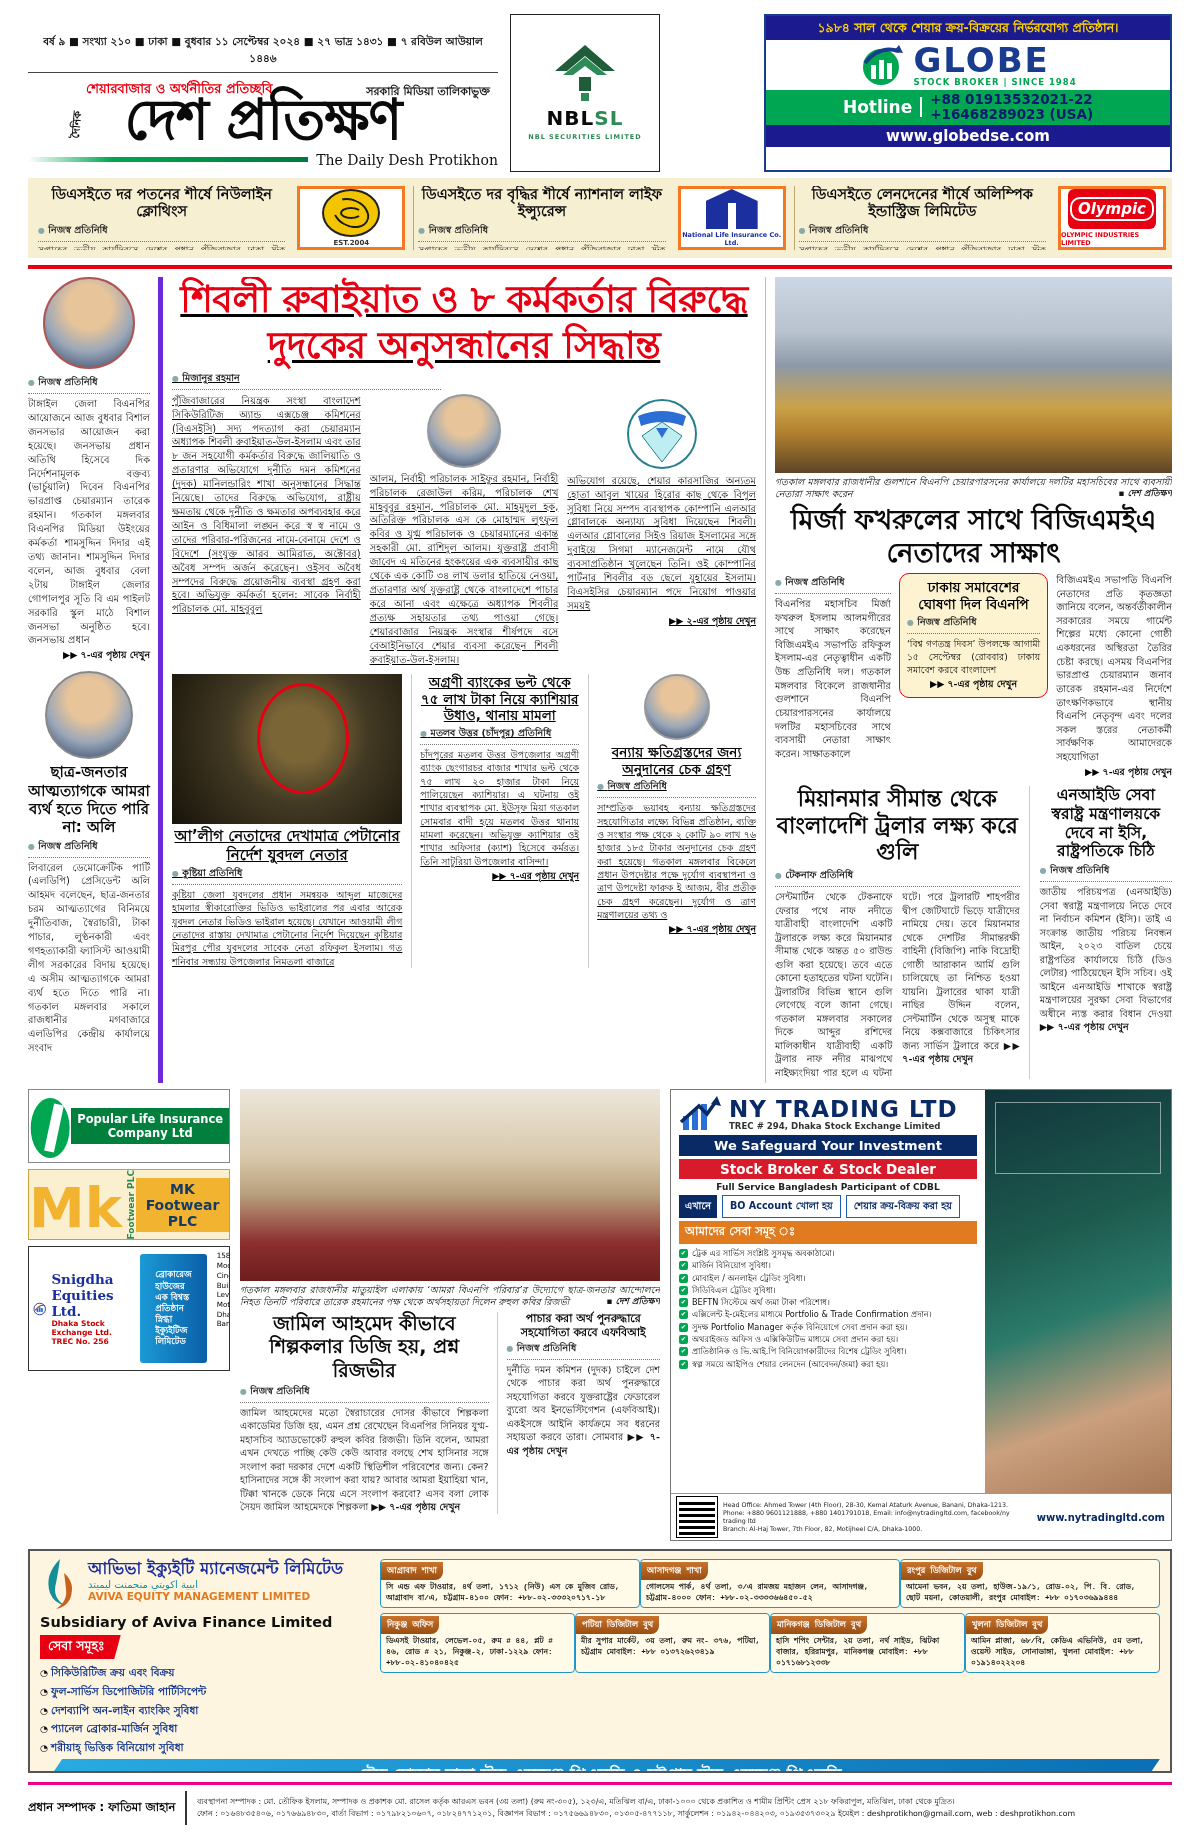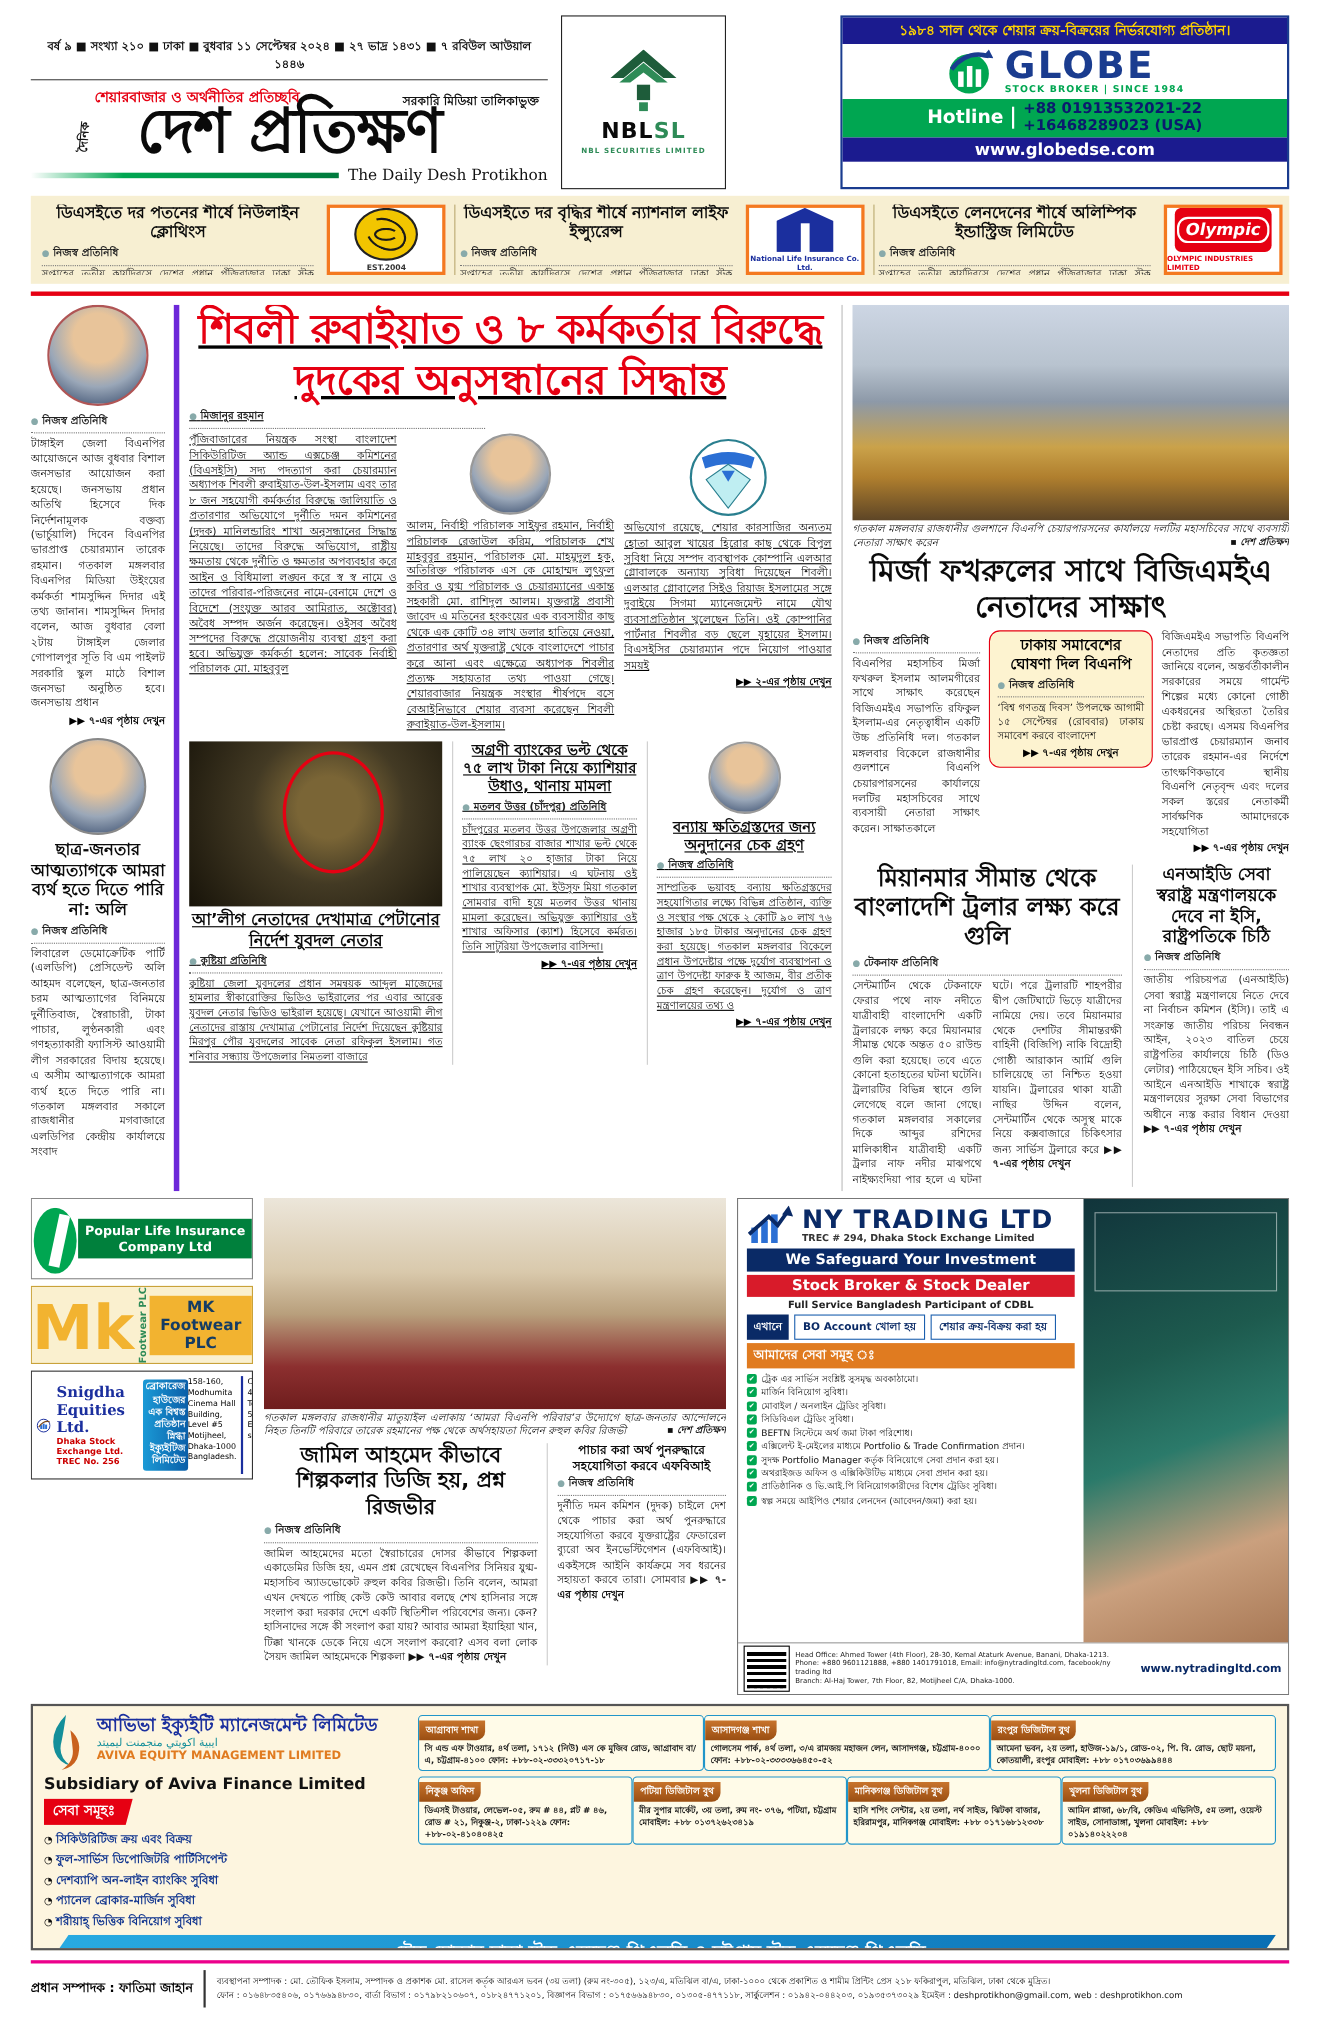--- a/index.html
+++ b/index.html
@@ -103,21 +103,21 @@
   .plic-logo:before { content:""; position:absolute; left:20px; top:6px; width:10px; height:48px; background:#fff; transform:rotate(12deg); }
   .plic-band { width:100%; background:#00803c; color:#fff; font-weight:bold; font-size:11.5px; text-align:center; padding:4px 2px; }
   .mk-frame { border:1.5px solid #c9a23a; background:#faf0cf; }
   .mk-letters { font-size:56px; font-weight:bold; color:#f2b online300; color:#f2b330; line-height:0.9; padding:6px 0 0 0; }
   .mk-vert { writing-mode:vertical-rl; transform:rotate(180deg); font-size:9px; color:#2e8b57; font-weight:bold; }
   .mk-band { width:100%; background:#f2b330; color:#143c64; font-weight:bold; font-size:14px; text-align:center; padding:3px 0; }
   .sn-frame { border:1.5px solid #333; padding:4px; align-items:stretch; }
   .sn-top { display:flex; gap:5px; align-items:center; }
   .sn-title { font-family:"DejaVu Serif","Liberation Serif",serif; color:#1b2f9e; font-weight:bold; font-size:13.5px; }
   .sn-trec { color:#c00; font-size:7.6px; font-weight:bold; }
-  .sn-band { background:linear-gradient(90deg,#1b9ad6,#0a5ea8); color:#fff; font-size:8.6px; font-weight:bold; text-align:right; border-radius:3px; padding:2px; margin:3px 0; line-height:1.3; }
+  .sn-band { background:linear-gradient(90deg,#1b9ad6,#0a5ea8); color:#fff; font-size:8.6px; font-weight:bold; text-align:left; border-radius:3px; padding:15px; margin:3px 10px; line-height:1.3; }
   .sn-info { display:flex; gap:4px; font-size:7.2px; line-height:1.35; }
 
   .midcol { width:420px; overflow:hidden; }
   .photo-crowd { height:192px; background:linear-gradient(180deg,#ece6da 0%,#d9c9ac 35%,#b89f7c 55%,#8c2f2f 80%,#6e1d1d 100%); }
   .jf-row { display:flex; gap:9px; margin-top:4px; }
   .jf-row .jam { flex:1.62; border-right:1px solid #ccc; padding-right:8px; }
   .jf-row .fbi { flex:1; }
   .jam-hl { font-size:19px; }
   .fbi-hl { font-size:11px; }
 
@@ -155,21 +155,21 @@
   .av-logo-row { display:flex; gap:8px; }
   .av-flame { width:40px; height:52px; flex:0 0 40px; }
   .av-bn { color:#1b2f9e; font-weight:bold; font-size:16.5px; line-height:1.2; }
   .av-ar { color:#148f9a; font-size:10px; }
   .av-en { color:#e07b20; font-weight:bold; font-size:10.5px; }
   .av-sub { font-weight:bold; font-size:14.5px; color:#111; margin:3px 0 5px 0; }
   .av-ribbon { background:#e60012; color:#fff; font-weight:bold; font-size:12.5px; display:inline-block; padding:2px 16px 2px 8px; clip-path:polygon(0 0,100% 0,92% 100%,0 100%); margin-bottom:4px; }
   .av-list { list-style:none; font-size:10.5px; color:#12368f; font-weight:bold; line-height:1.75; }
   .av-list li:before { content:"◔ "; color:#0a0a0a; font-size:9px; }
   .av-right { flex:1; display:flex; flex-direction:column; gap:5px; }
-  .br-grid { display:grid; gap:0; }
+  .br-grid { display:grid; gap:0;font-family:Liberation Mono, monospace; }
   .g3 { grid-template-columns:repeat(3,1fr); }
   .g4 { grid-template-columns:repeat(4,1fr); }
   .br-box { border:1px solid #2196c9; background:#fffbe8; border-radius:4px; overflow:hidden; }
   .br-tab { background:linear-gradient(180deg,#c8742c,#9a4e12); color:#fff; font-size:8.3px; font-weight:bold; padding:2px 6px; display:inline-block; border-radius:0 0 8px 0; }
   .br-txt { font-size:7.6px; line-height:1.45; padding:2px 5px 3px 5px; color:#111; font-weight:bold; }
   .av-band { background:linear-gradient(90deg,#29abe2,#0a6fb4); color:#fff; font-weight:bold; font-size:16px; text-align:center; padding:3px; clip-path:polygon(2% 0,100% 0,98% 100%,0 100%); margin-top:2px; }
 
   
   .footer { border-top:3px solid #ec008c; margin-top:9px; padding-top:6px; display:flex; align-items:center; gap:10px; }
   .ft-ed { font-size:11.5px; font-weight:bold; white-space:nowrap; }

